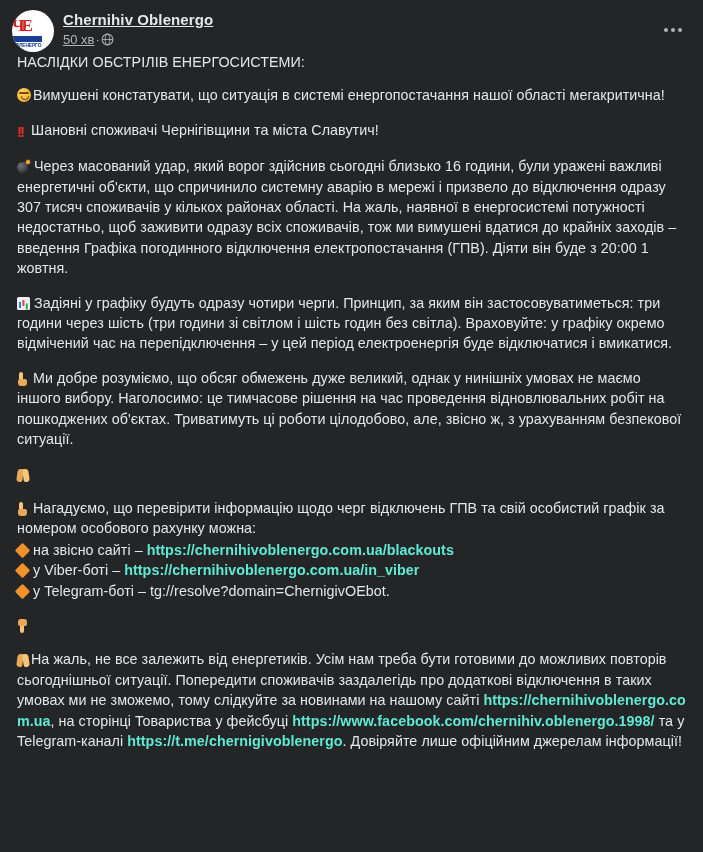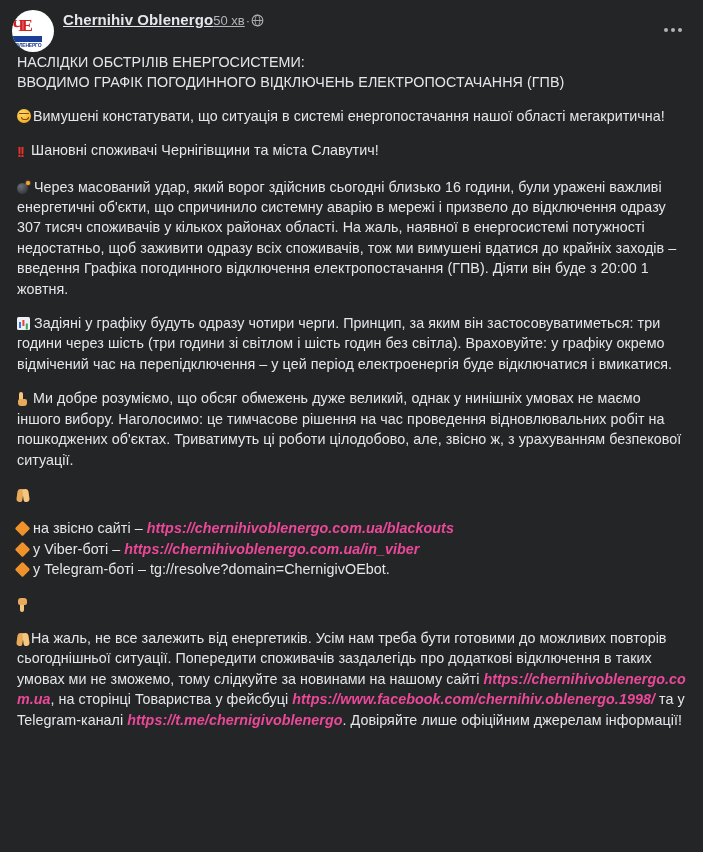--- a/index.html
+++ b/index.html
@@ -68,20 +68,21 @@
     font-weight: bold;
     color: #1b3f95;
     line-height: 6px;
     letter-spacing: -0.2px;
     white-space: nowrap;
   }
 
   .header-meta {
     margin-left: 9px;
     display: flex;
+    flex-direction: column;
     justify-content: center;
     padding-top: 1px;
   }
 
   .page-name {
     font-size: 15px;
     font-weight: bold;
     color: #e4e6eb;
     line-height: 19px;
     letter-spacing: 0.1px;
@@ -305,26 +306,25 @@
     margin-right: 5px;
     border-radius: 1.5px;
   }
   .diamond-wrap {
     display: inline-block;
     width: 16px;
     vertical-align: baseline;
   }
 
   .link {
-    color: #ec4899;
+    color: #5eead4;
     font-weight: bold;
     text-decoration: none;
     cursor: pointer;
     word-break: break-all;
-    font-style: italic;
   }
 
   .plainlink { color: #e4e6eb; }
 
   .bullet-line {
     display: block;
     line-height: 20.4px;
   }
 </style>
 </head>
@@ -359,21 +359,20 @@
       <span></span>
       <span></span>
       <span></span>
     </button>
   </div>
 
   <div class="post-body">
 
     <div class="para heading-block">
       <span class="heading-line">НАСЛІДКИ ОБСТРІЛІВ ЕНЕРГОСИСТЕМИ:</span>
-      <span class="heading-line">ВВОДИМО ГРАФІК ПОГОДИННОГО ВІДКЛЮЧЕНЬ ЕЛЕКТРОПОСТАЧАННЯ (ГПВ)</span>
     </div>
 
     <p class="para">
       <span class="emj-img e-weary"></span><span>Вимушені констатувати, що ситуація в системі енергопостачання нашої області мегакритична!</span>
     </p>
 
     <p class="para">
       <span class="emoji e-dblbang emj-img">!!</span><span>Шановні споживачі Чернігівщини та міста Славутич!</span>
     </p>
 
@@ -386,20 +385,23 @@
     </p>
 
     <p class="para">
       <span class="emj-img e-point-up"></span><span>Ми добре розуміємо, що обсяг обмежень дуже великий, однак у нинішніх умовах не маємо іншого вибору. Наголосимо: це тимчасове рішення на час проведення відновлювальних робіт на пошкоджених об'єктах. Триватимуть ці роботи цілодобово, але, звісно ж, з урахуванням безпекової ситуації.</span>
     </p>
 
     <p class="para">
       <span class="emj-img e-pray"></span>
     </p>
 
+    <p class="para nogap">
+      <span class="emj-img e-point-up"></span><span>Нагадуємо, що перевірити інформацію щодо черг відключень ГПВ та свій особистий графік за номером особового рахунку можна:</span>
+    </p>
 
     <div class="para">
       <span class="bullet-line">
         <span class="diamond-wrap"><span class="e-diamond"></span></span><span>на звісно сайті – </span><a class="link" href="#">https://chernihivoblenergo.com.ua/blackouts</a>
       </span>
       <span class="bullet-line">
         <span class="diamond-wrap"><span class="e-diamond"></span></span><span>у Viber-боті – </span><a class="link" href="#">https://chernihivoblenergo.com.ua/in_viber</a>
       </span>
       <span class="bullet-line">
         <span class="diamond-wrap"><span class="e-diamond"></span></span><span>у Telegram-боті – </span><span class="plainlink">tg://resolve?domain=ChernigivOEbot.</span>

